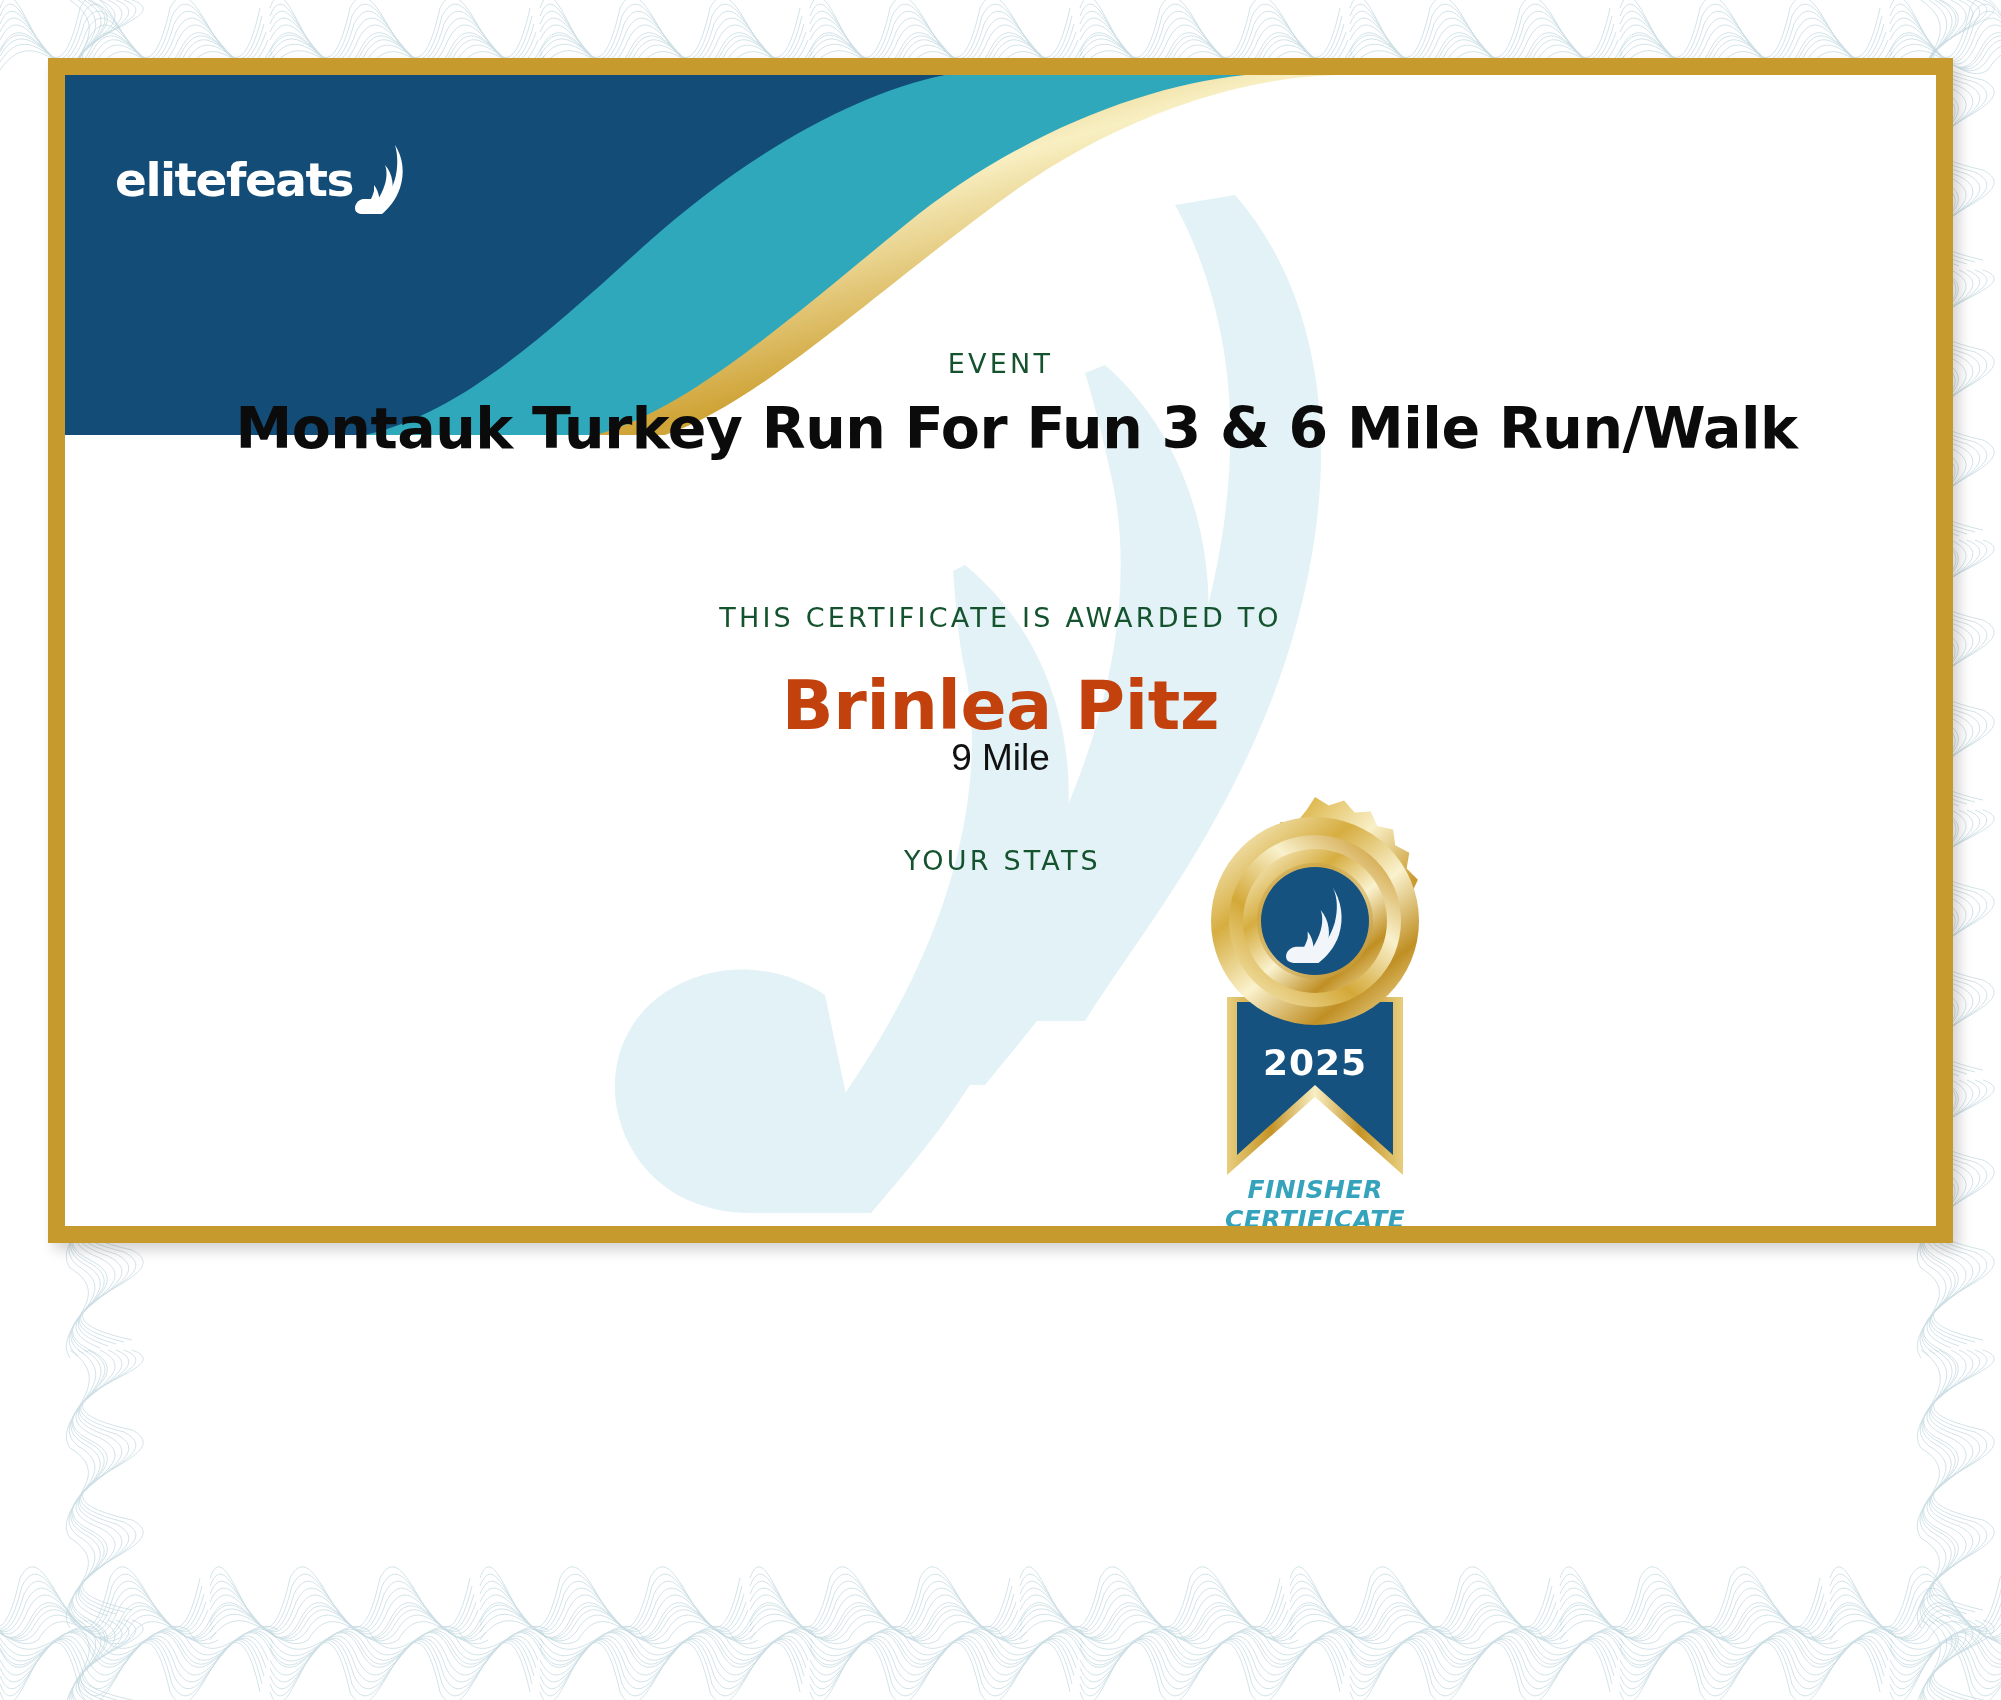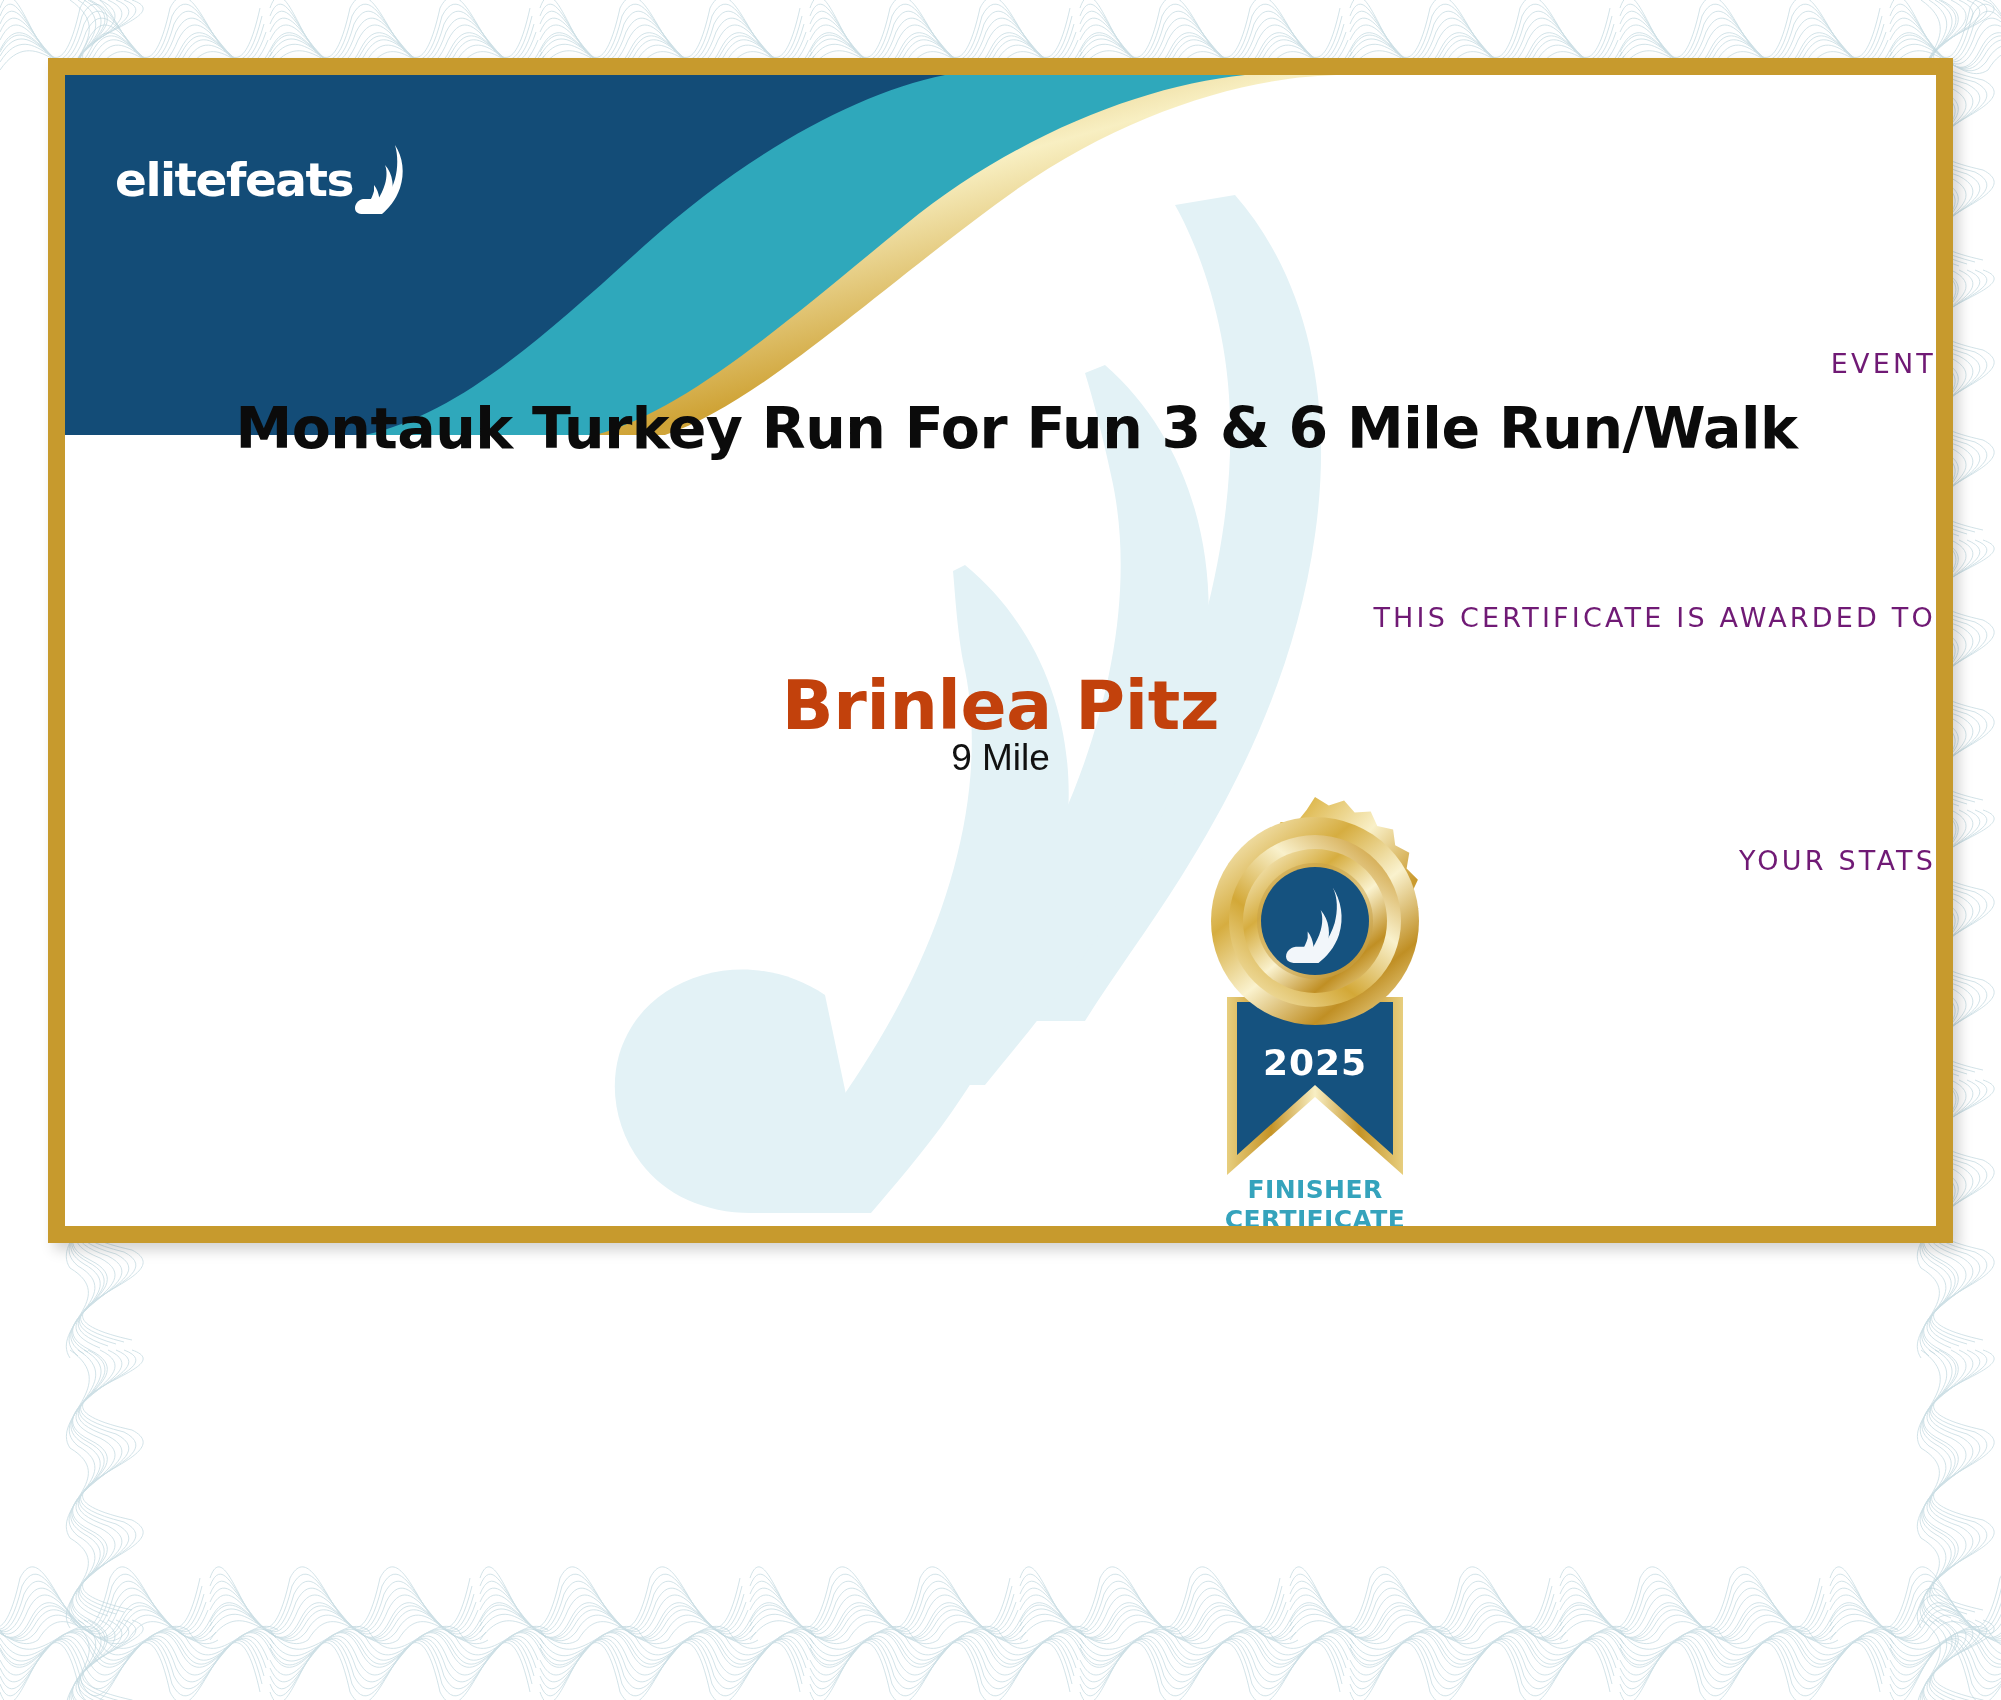--- a/index.html
+++ b/index.html
@@ -92,22 +92,22 @@
     top: 0;
     width: 100%;
     height: 100%;
   }
 
   .label-sm {
     font-family: "DejaVu Sans", sans-serif;
     font-size: 27px;
     font-weight: 400;
     letter-spacing: 3.2px;
-    color: #701a75;
-    text-align: right;
+    color: #14532d;
+    text-align: center;
   }
 
   .event-label {
     position: absolute;
     left: 0; right: 0;
     top: 273px;
   }
 
   .event-title {
     position: absolute;
@@ -204,20 +204,21 @@
     left: 1100px;
     top: 1100px;
     width: 300px;
     text-align: center;
     font-family: "DejaVu Sans", sans-serif;
     font-size: 25px;
     font-weight: 700;
     color: #35A3BC;
     line-height: 1.18;
     letter-spacing: 0.4px;
+    font-style: italic;
   }
 </style>
 </head>
 <body>
 
 <div class="page">
 
   <svg class="guilloche" width="2001" height="1700" viewBox="0 0 2001 1700">
     <defs>
       <clipPath id="marginClip">

